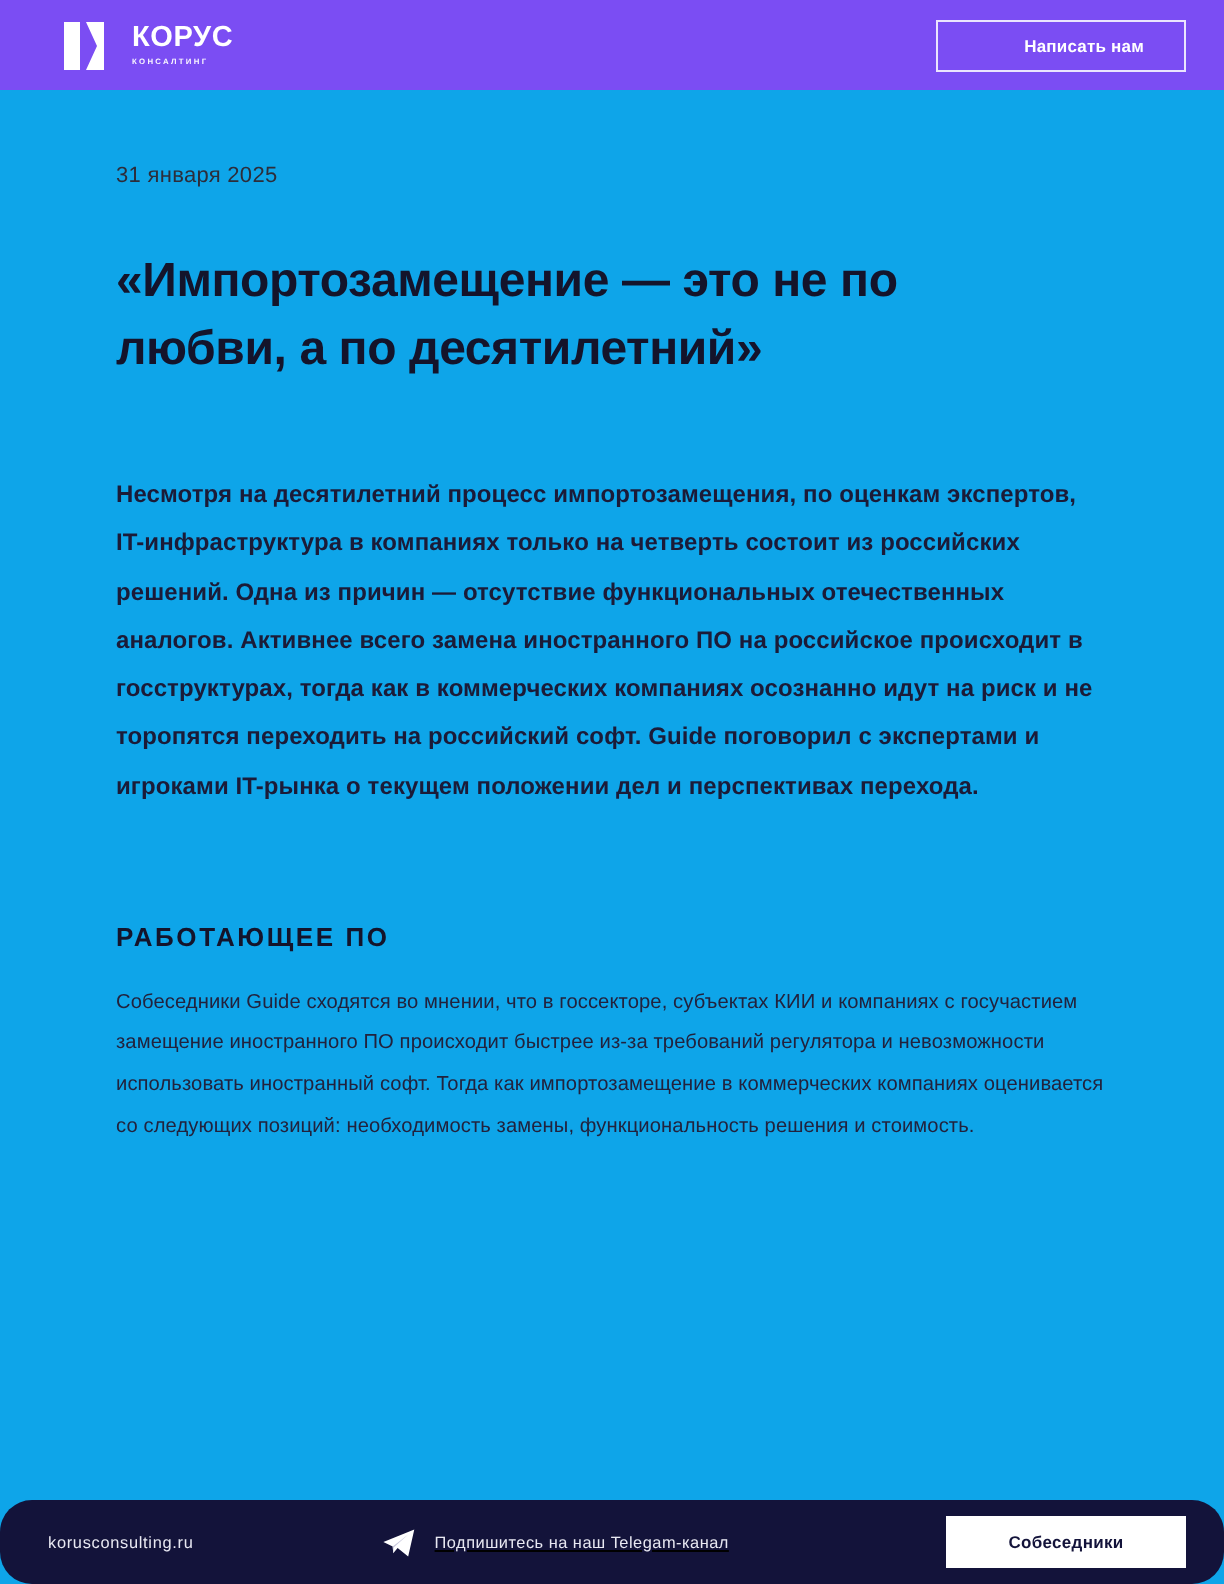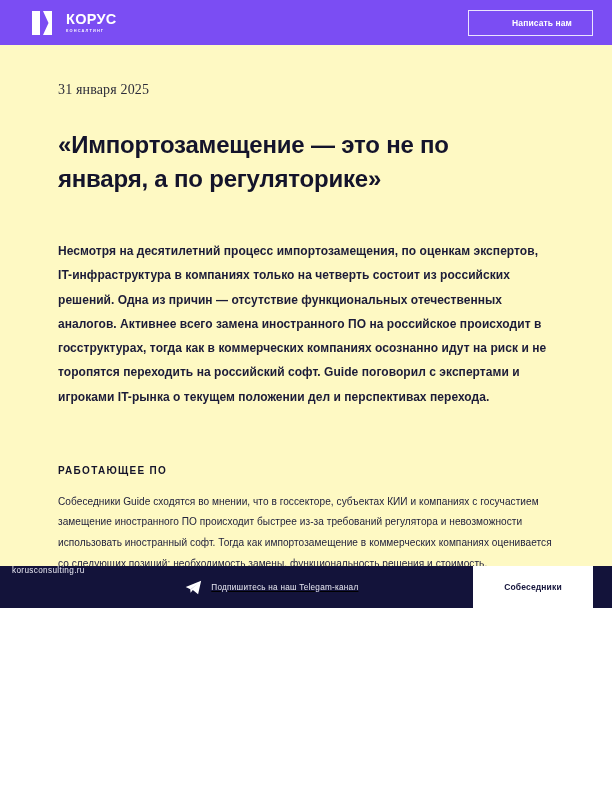--- a/index.html
+++ b/index.html
@@ -12,22 +12,22 @@
   body {
     font-family: "Liberation Sans", sans-serif;
     background: #ffffff;
     position: relative;
     overflow: hidden;
   }
 
   .page {
     position: relative;
     width: 612px;
-    height: 608px;
-    background: #fef9c3;
+    height: 792px;
+    background: #0ea5e9;
     display: flex;
     flex-direction: column;
   }
 
   
   .site-header {
     height: 45px;
     background: #7B4DF3;
     display: flex;
     align-items: center;
@@ -91,24 +91,23 @@
 
   
   .content {
     flex: 1 1 auto;
     padding: 0 58px 0 58px;
     overflow: hidden;
   }
 
   .article-date {
     margin-top: 37px;
-    font-size: 14px;
+    font-size: 11px;
     color: #2d2d3a;
     letter-spacing: 0.15px;
-    font-family: Liberation Serif, serif;
   }
 
   .article-title {
     margin-top: 30px;
     font-size: 24px;
     font-weight: bold;
     line-height: 1.42;
     color: #14142b;
     letter-spacing: -0.2px;
     max-width: 455px;
@@ -119,42 +118,44 @@
     font-size: 12px;
     font-weight: bold;
     line-height: 2.02;
     color: #1b1b38;
     letter-spacing: 0.05px;
     max-width: 500px;
   }
 
   .section-heading {
     margin-top: 56px;
-    font-size: 10px;
+    font-size: 13px;
     font-weight: bold;
     letter-spacing: 1.3px;
     color: #14142b;
   }
 
   .body-text {
     margin-top: 16px;
     font-size: 10.1px;
     line-height: 2.05;
     color: #22223d;
     letter-spacing: 0.05px;
     max-width: 500px;
   }
 
   
   .site-footer {
     height: 42px;
     background: #13133A;
     display: flex;
-    padding: 0 19px 0 12px;
-    flex: 0 0 auto;
+    align-items: center;
+    padding: 0 19px 0 24px;
+    flex: 0 0 auto;
+    border-radius: 16px;
   }
 
   .footer-site {
     color: #e8e8f2;
     font-size: 8.2px;
     letter-spacing: 0.35px;
     flex: 0 0 auto;
   }
 
   .footer-middle {
@@ -215,21 +216,21 @@
       </div>
     </div>
 
     <button class="header-cta">Написать нам</button>
   </header>
 
   <main class="content">
 
     <div class="article-date">31 января 2025</div>
 
-    <h1 class="article-title">«Импортозамещение — это не по января, а по регуляторике»</h1>
+    <h1 class="article-title">«Импортозамещение — это не по любви, а по десятилетний»</h1>
 
     <p class="lead">Несмотря на десятилетний процесс импортозамещения, по оценкам экспертов, IT-инфраструктура в компаниях только на четверть состоит из российских решений. Одна из причин — отсутствие функциональных отечественных аналогов. Активнее всего замена иностранного ПО на российское происходит в госструктурах, тогда как в коммерческих компаниях осознанно идут на риск и не торопятся переходить на российский софт. Guide поговорил с экспертами и игроками IT-рынка о текущем положении дел и перспективах перехода.</p>
 
     <h2 class="section-heading">РАБОТАЮЩЕЕ ПО</h2>
 
     <p class="body-text">Собеседники Guide сходятся во мнении, что в госсекторе, субъектах КИИ и компаниях с госучастием замещение иностранного ПО происходит быстрее из-за требований регулятора и невозможности использовать иностранный софт. Тогда как импортозамещение в коммерческих компаниях оценивается со следующих позиций: необходимость замены, функциональность решения и стоимость.</p>
 
   </main>
 
   <footer class="site-footer">

